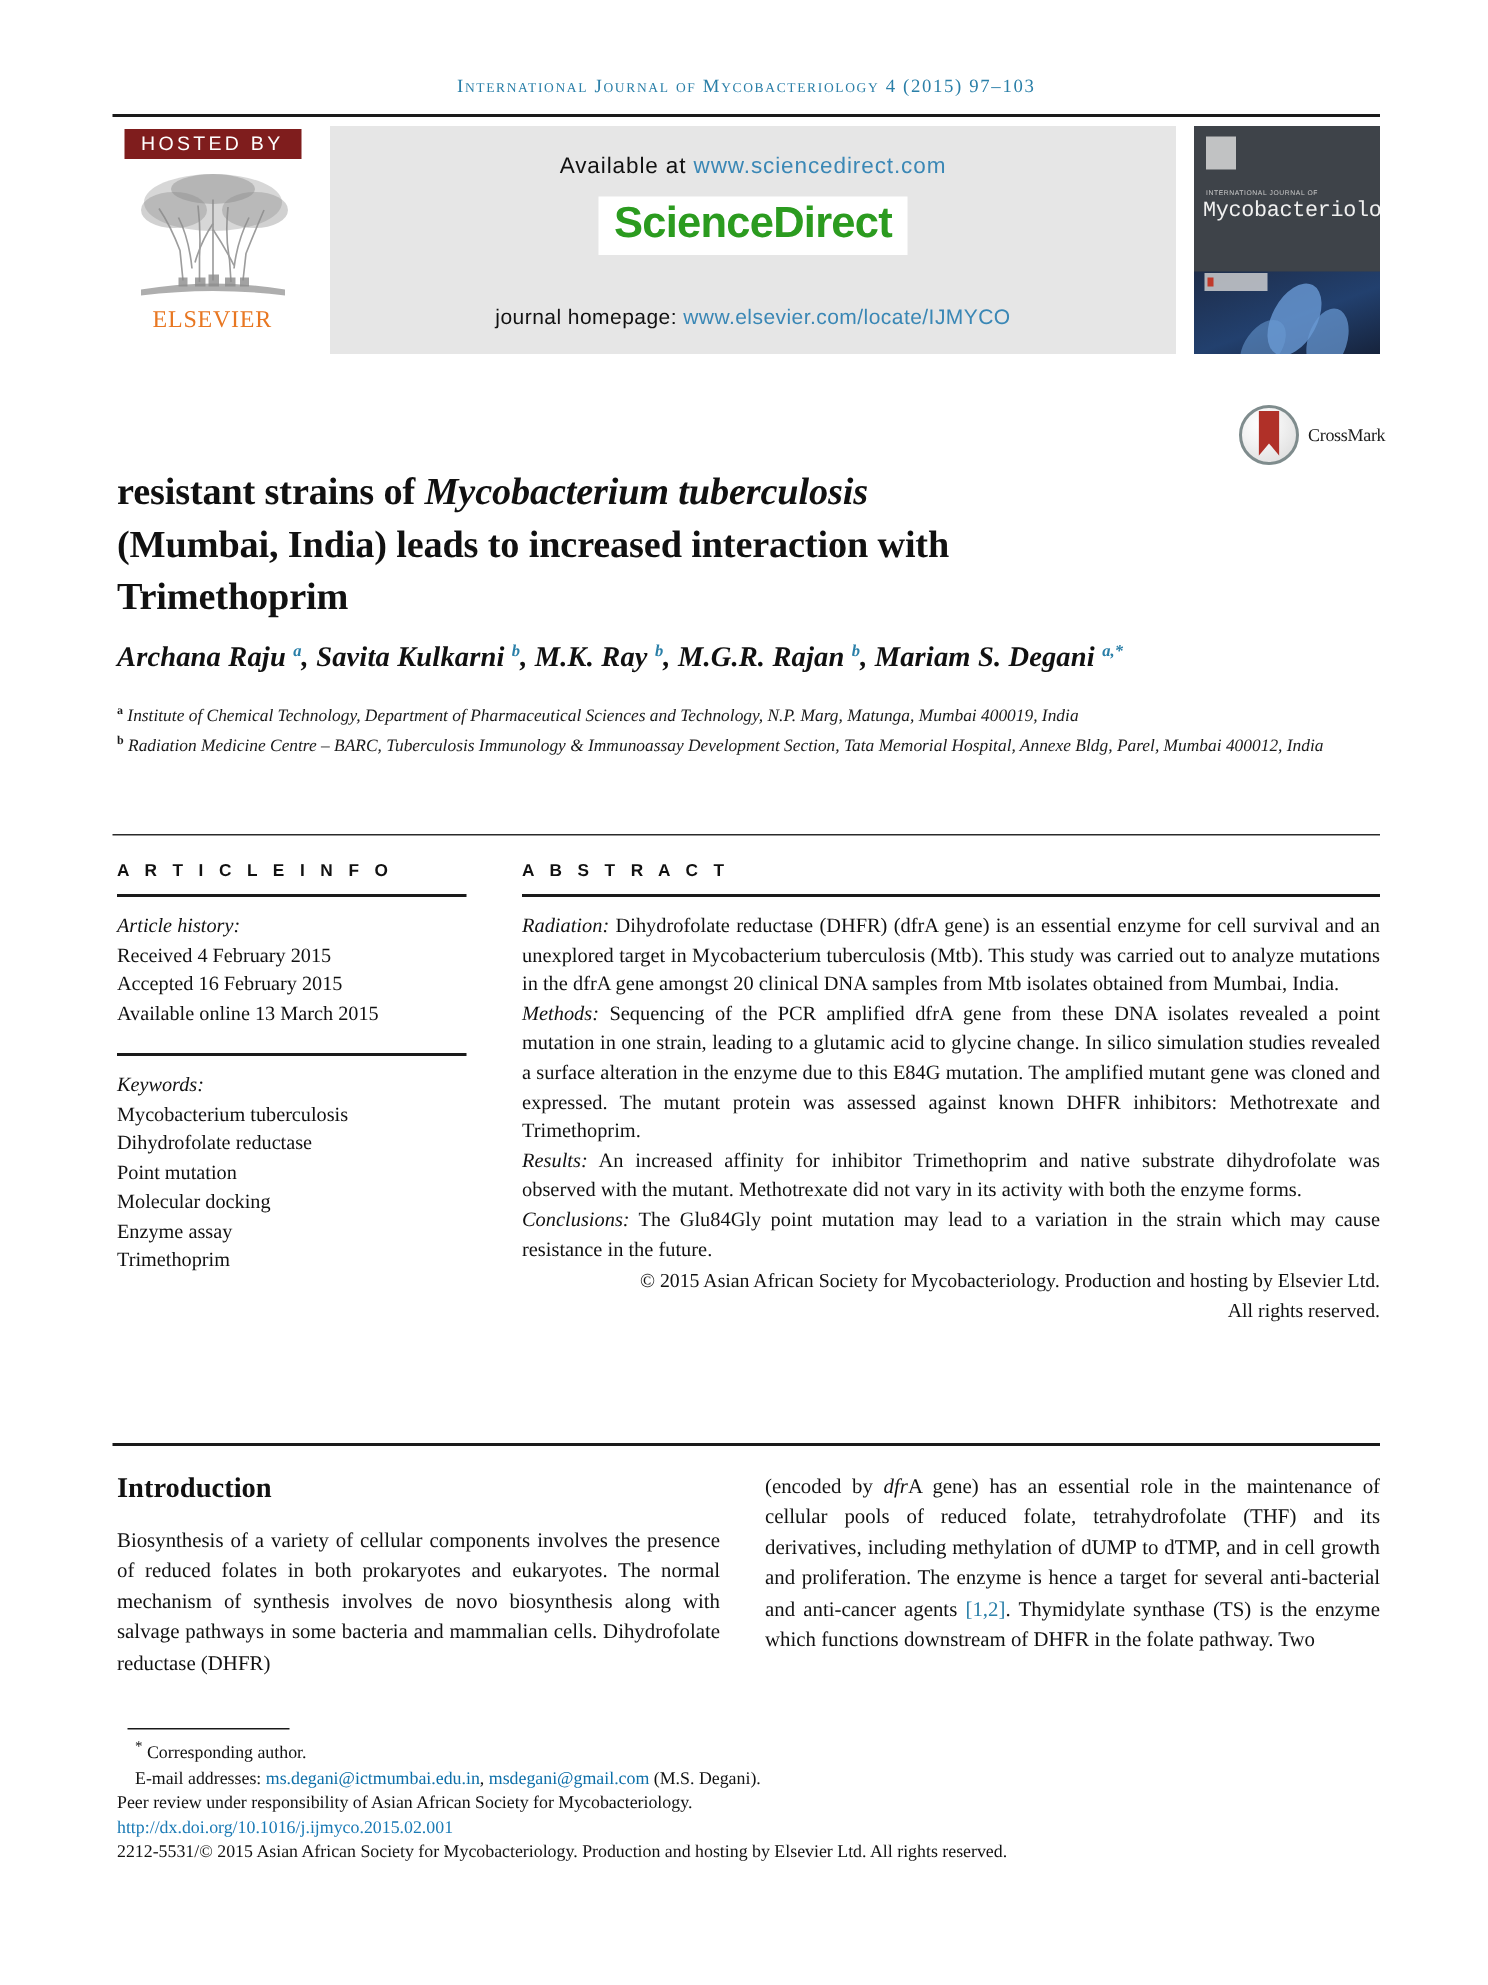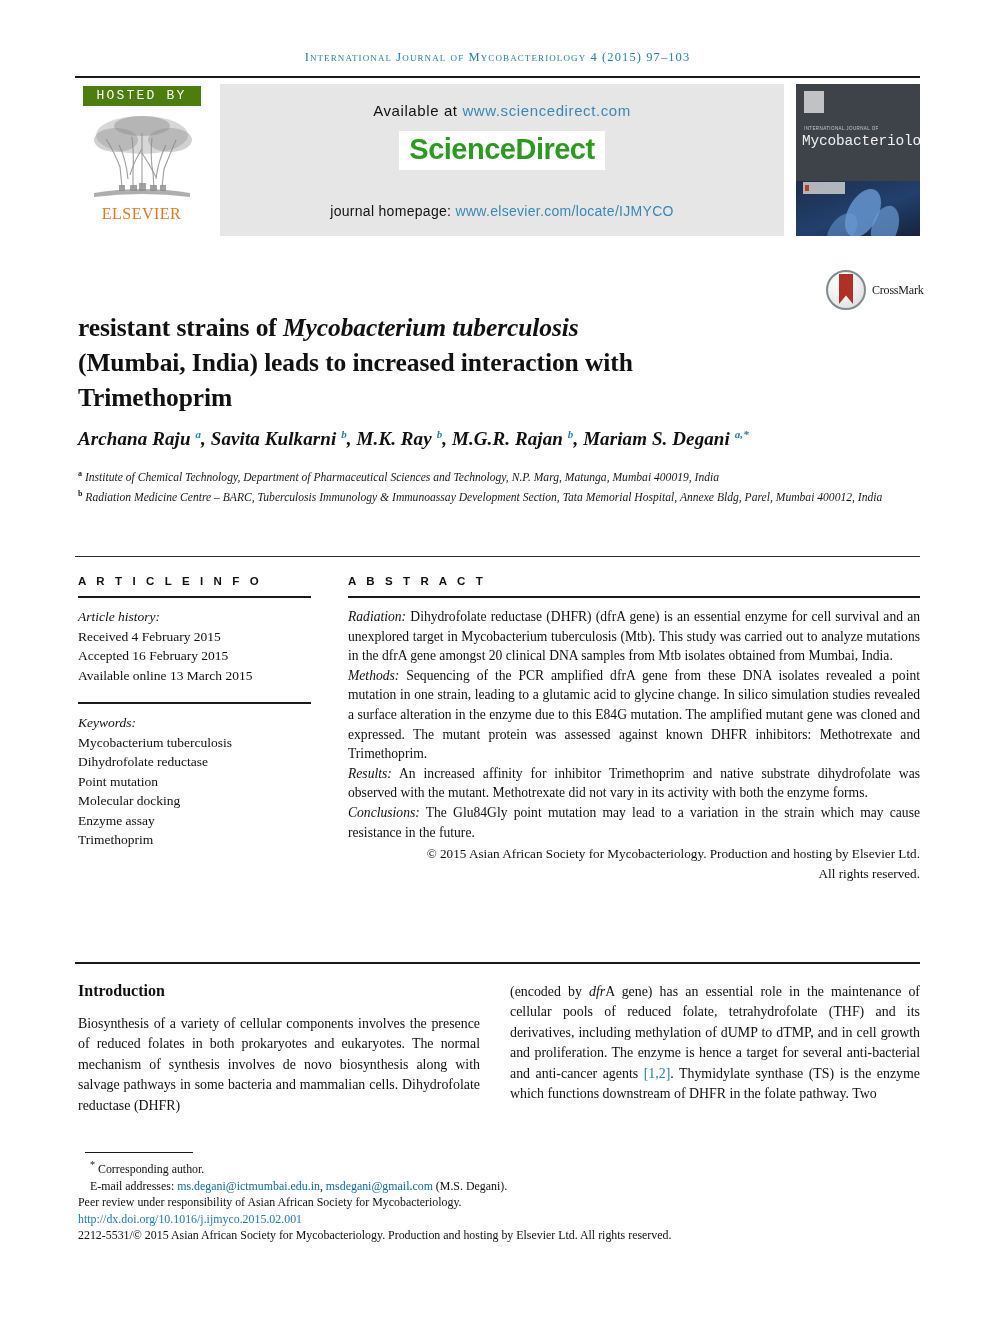--- a/index.html
+++ b/index.html
@@ -59,23 +59,23 @@
     width: 133px;
     flex: 0 0 133px;
     display: flex;
     flex-direction: column;
     align-items: center;
     justify-content: flex-start;
     padding-top: 2px;
     box-sizing: border-box;
   }
   .hosted-badge {
-    background: #4d7c0f;
+    background: #7f1d1d;
     color: #ffffff;
-    font-family: Liberation Mono, monospace;
+    font-family: Liberation Sans, sans-serif;
     font-size: 13px;
     letter-spacing: 2.2px;
     padding: 2px 8px 3px 8px;
     width: 118px;
     box-sizing: border-box;
     text-align: center;
   }
   .elsevier-tree {
     width: 112px;
     height: 96px;
@@ -360,21 +360,21 @@
   }
   .body-right {
     position: absolute;
     left: 510px;
     top: 982px;
     width: 410px;
   }
   .h1 {
     font-family: "Liberation Serif", "DejaVu Serif", serif;
     font-weight: bold;
-    font-size: 16px;
+    font-size: 19px;
     color: #111;
     margin: 0 0 14px 0;
   }
   .body-text {
     font-family: "Liberation Serif", "DejaVu Serif", serif;
     font-size: 13.9px;
     line-height: 20.4px;
     text-align: justify;
     color: #111;
   }

